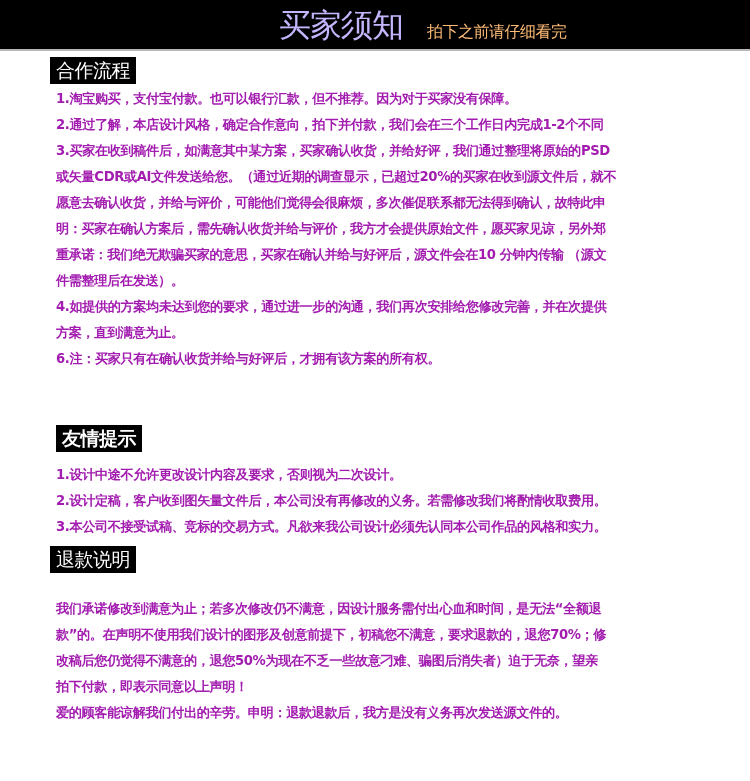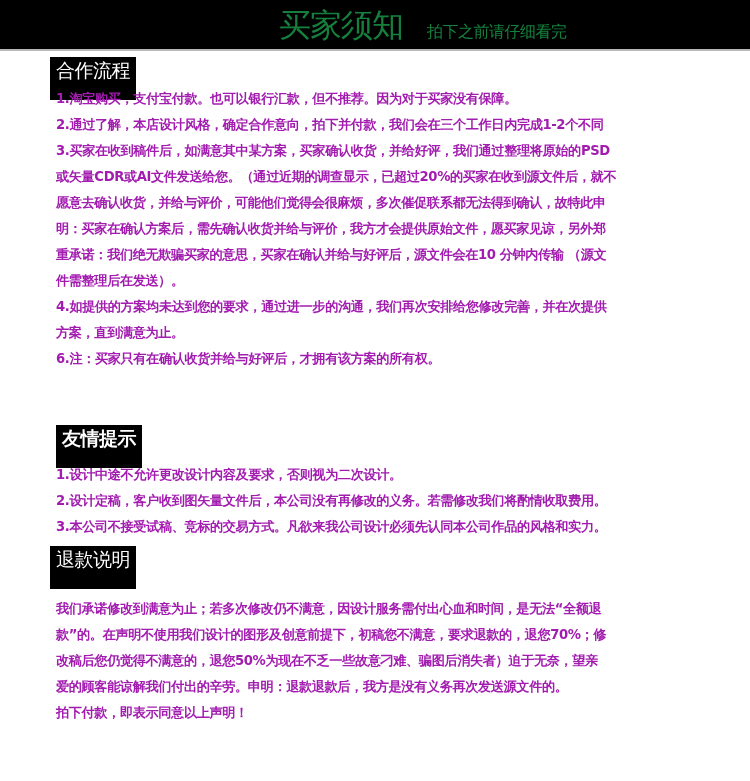--- a/index.html
+++ b/index.html
@@ -1,23 +1,23 @@
 <!DOCTYPE html>
 <html><head>
 <meta charset="utf-8">
 <style>
   html, body { margin: 0; padding: 0; background: #ffffff; }
   body { width: 750px; height: 781px; position: relative; overflow: hidden;
          font-family: "DejaVu Sans", "Liberation Sans", sans-serif; color: #111; }
   .header { position: absolute; left: 0; top: 0; width: 750px; height: 49px; background: #000; }
   .header-line { position: absolute; left: 0; top: 49px; width: 750px; height: 2px; background: #b8b8b8; }
-  .title { position: absolute; left: 279px; top: 5px; font-size: 32px; color: #15803d; letter-spacing: -1px; line-height: 40px; }
-  .subtitle { position: absolute; left: 427px; top: 20px; font-size: 16px; color: #15803d; line-height: 24px; letter-spacing: -0.5px; }
+  .title { position: absolute; left: 279px; top: 5px; font-size: 32px; color: #c4b5fd; letter-spacing: -1px; line-height: 40px; }
+  .subtitle { position: absolute; left: 427px; top: 20px; font-size: 16px; color: #fdba74; line-height: 24px; letter-spacing: -0.5px; }
   .section-label { position: absolute; background: #000; color: #fff; font-size: 19px; line-height: 27px;
-                   height: 43px; padding: 0 6px 0 6px; letter-spacing: -0.5px; }
+                   height: 27px; padding: 0 6px 0 6px; letter-spacing: -0.5px; }
   .para { position: absolute; left: 56px; width: 640px; font-size: 13.2px; font-weight: bold;
           line-height: 26px; letter-spacing: -0.4px; color: #a21caf; }
   .line { white-space: nowrap; height: 26px; }
 </style>
 </head>
 <body>
 
 <div class="header">
   <div class="title">买家须知</div>
   <div class="subtitle">拍下之前请仔细看完</div>
@@ -44,15 +44,15 @@
   <div class="line">1.设计中途不允许更改设计内容及要求，否则视为二次设计。</div>
   <div class="line">2.设计定稿，客户收到图矢量文件后，本公司没有再修改的义务。若需修改我们将酌情收取费用。</div>
   <div class="line">3.本公司不接受试稿、竞标的交易方式。凡欲来我公司设计必须先认同本公司作品的风格和实力。</div>
 </div>
 
 <div class="section-label" style="left:50px; top:546px;">退款说明</div>
 <div class="para" style="top:596px;">
   <div class="line">我们承诺修改到满意为止；若多次修改仍不满意，因设计服务需付出心血和时间，是无法“全额退</div>
   <div class="line">款”的。在声明不使用我们设计的图形及创意前提下，初稿您不满意，要求退款的，退您70%；修</div>
   <div class="line">改稿后您仍觉得不满意的，退您50%为现在不乏一些故意刁难、骗图后消失者）迫于无奈，望亲</div>
+  <div class="line">拍下付款，即表示同意以上声明！</div>
   <div class="line">爱的顾客能谅解我们付出的辛劳。申明：退款退款后，我方是没有义务再次发送源文件的。</div>
-  <div class="line">拍下付款，即表示同意以上声明！</div>
 </div>
 
 </body></html>

